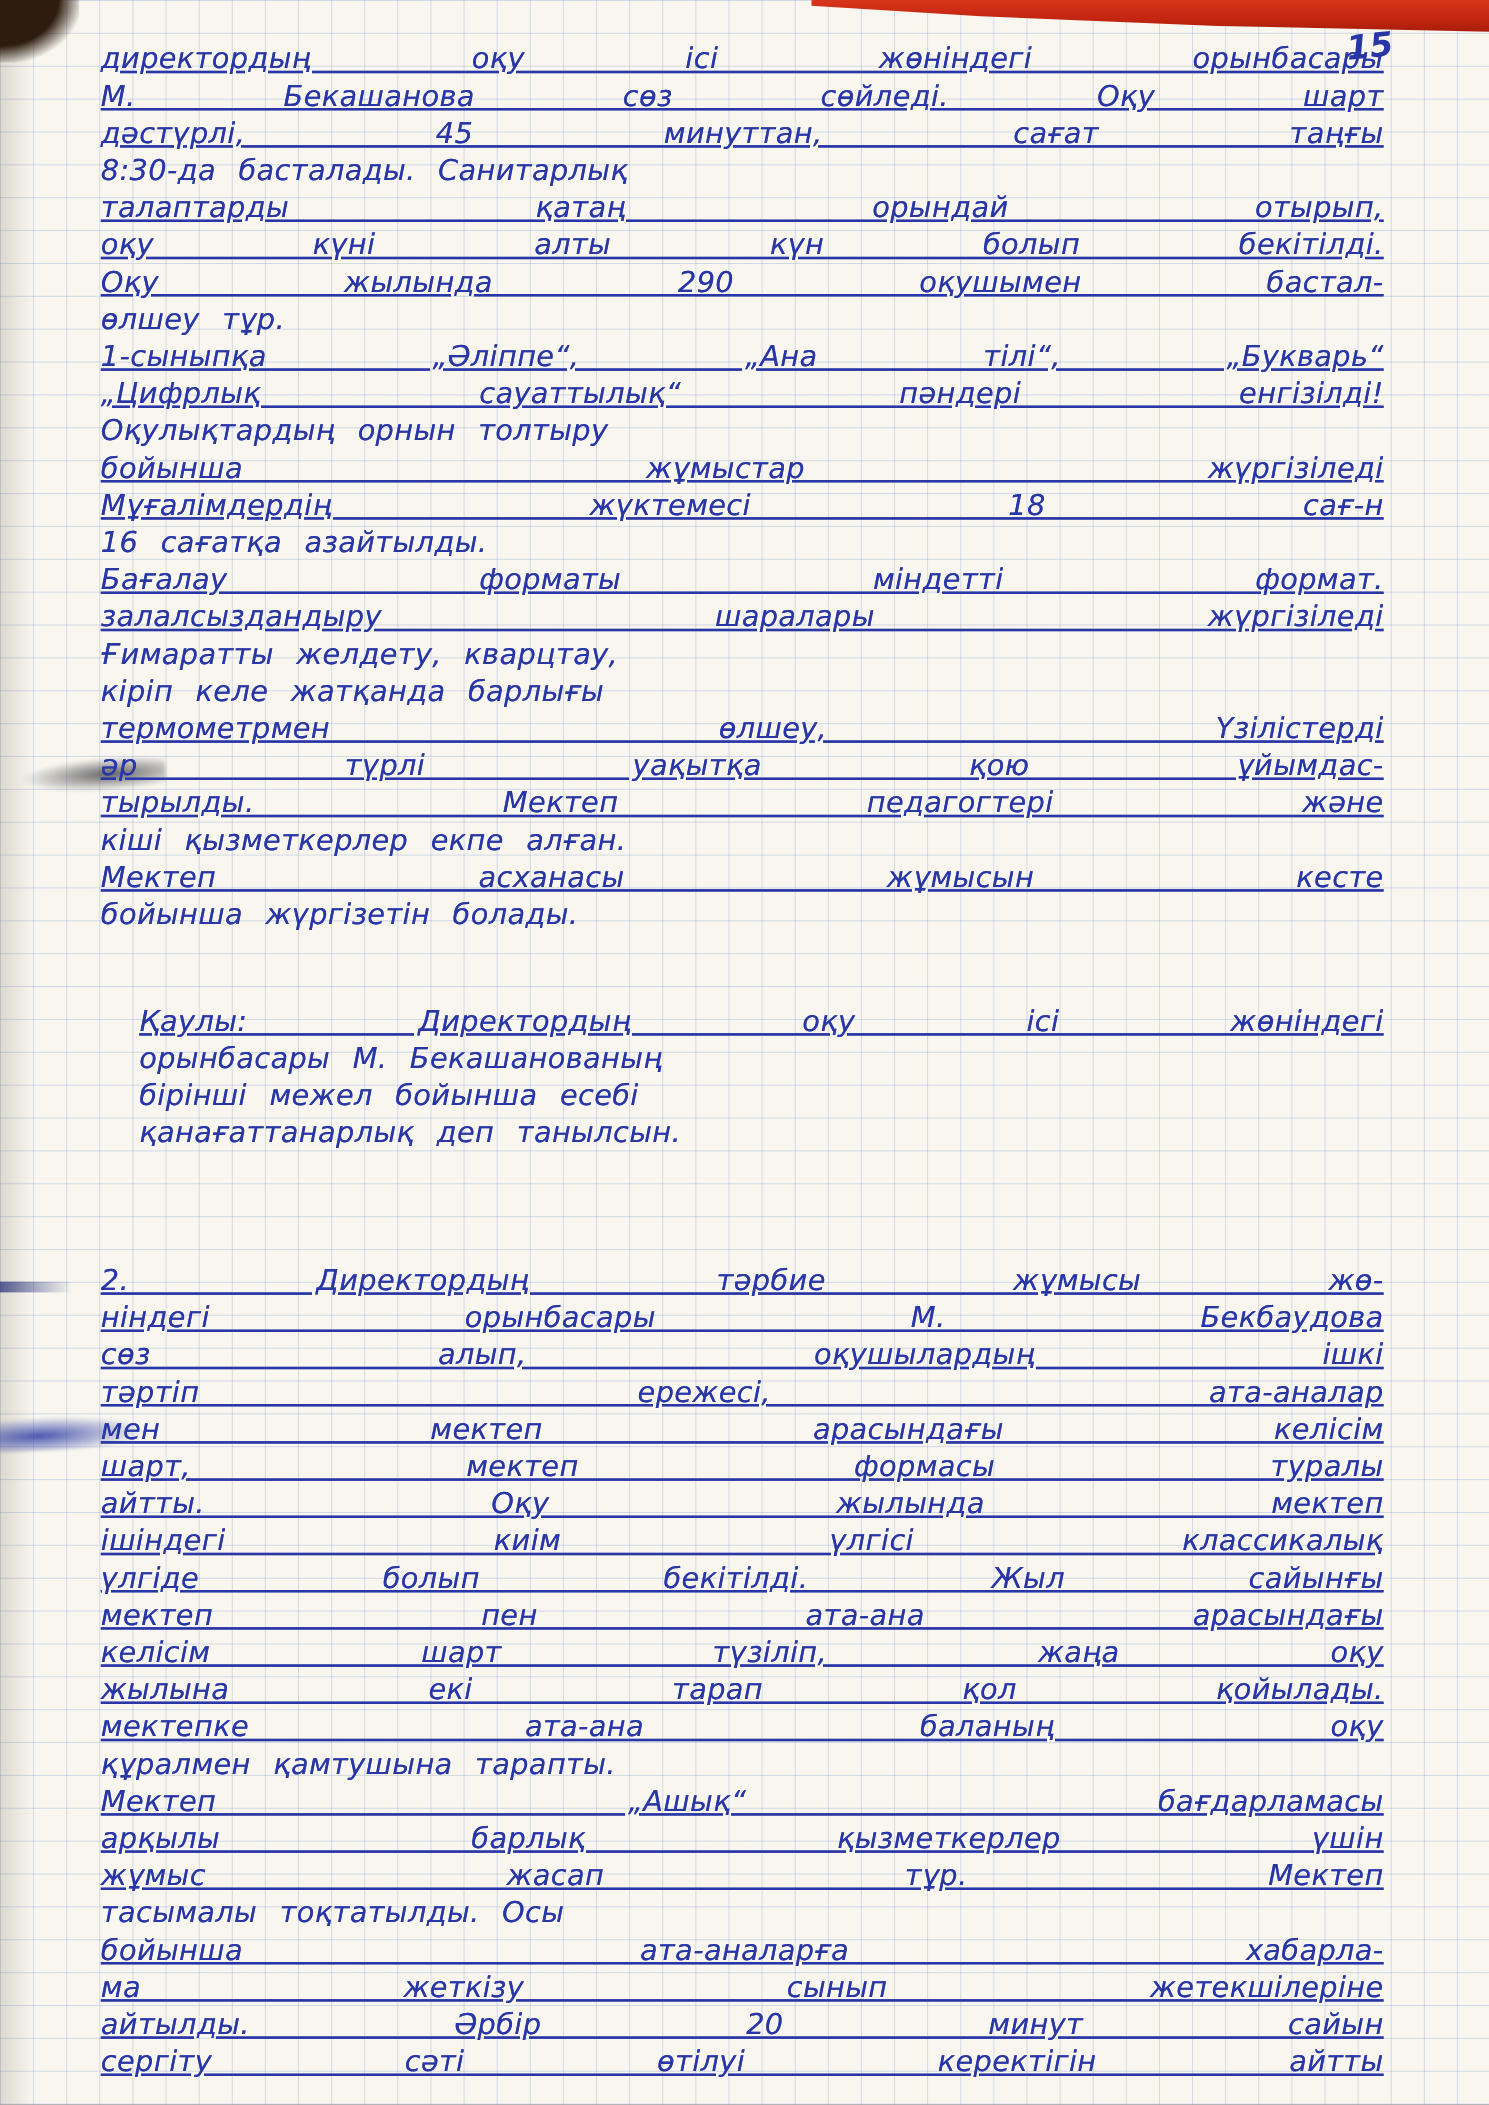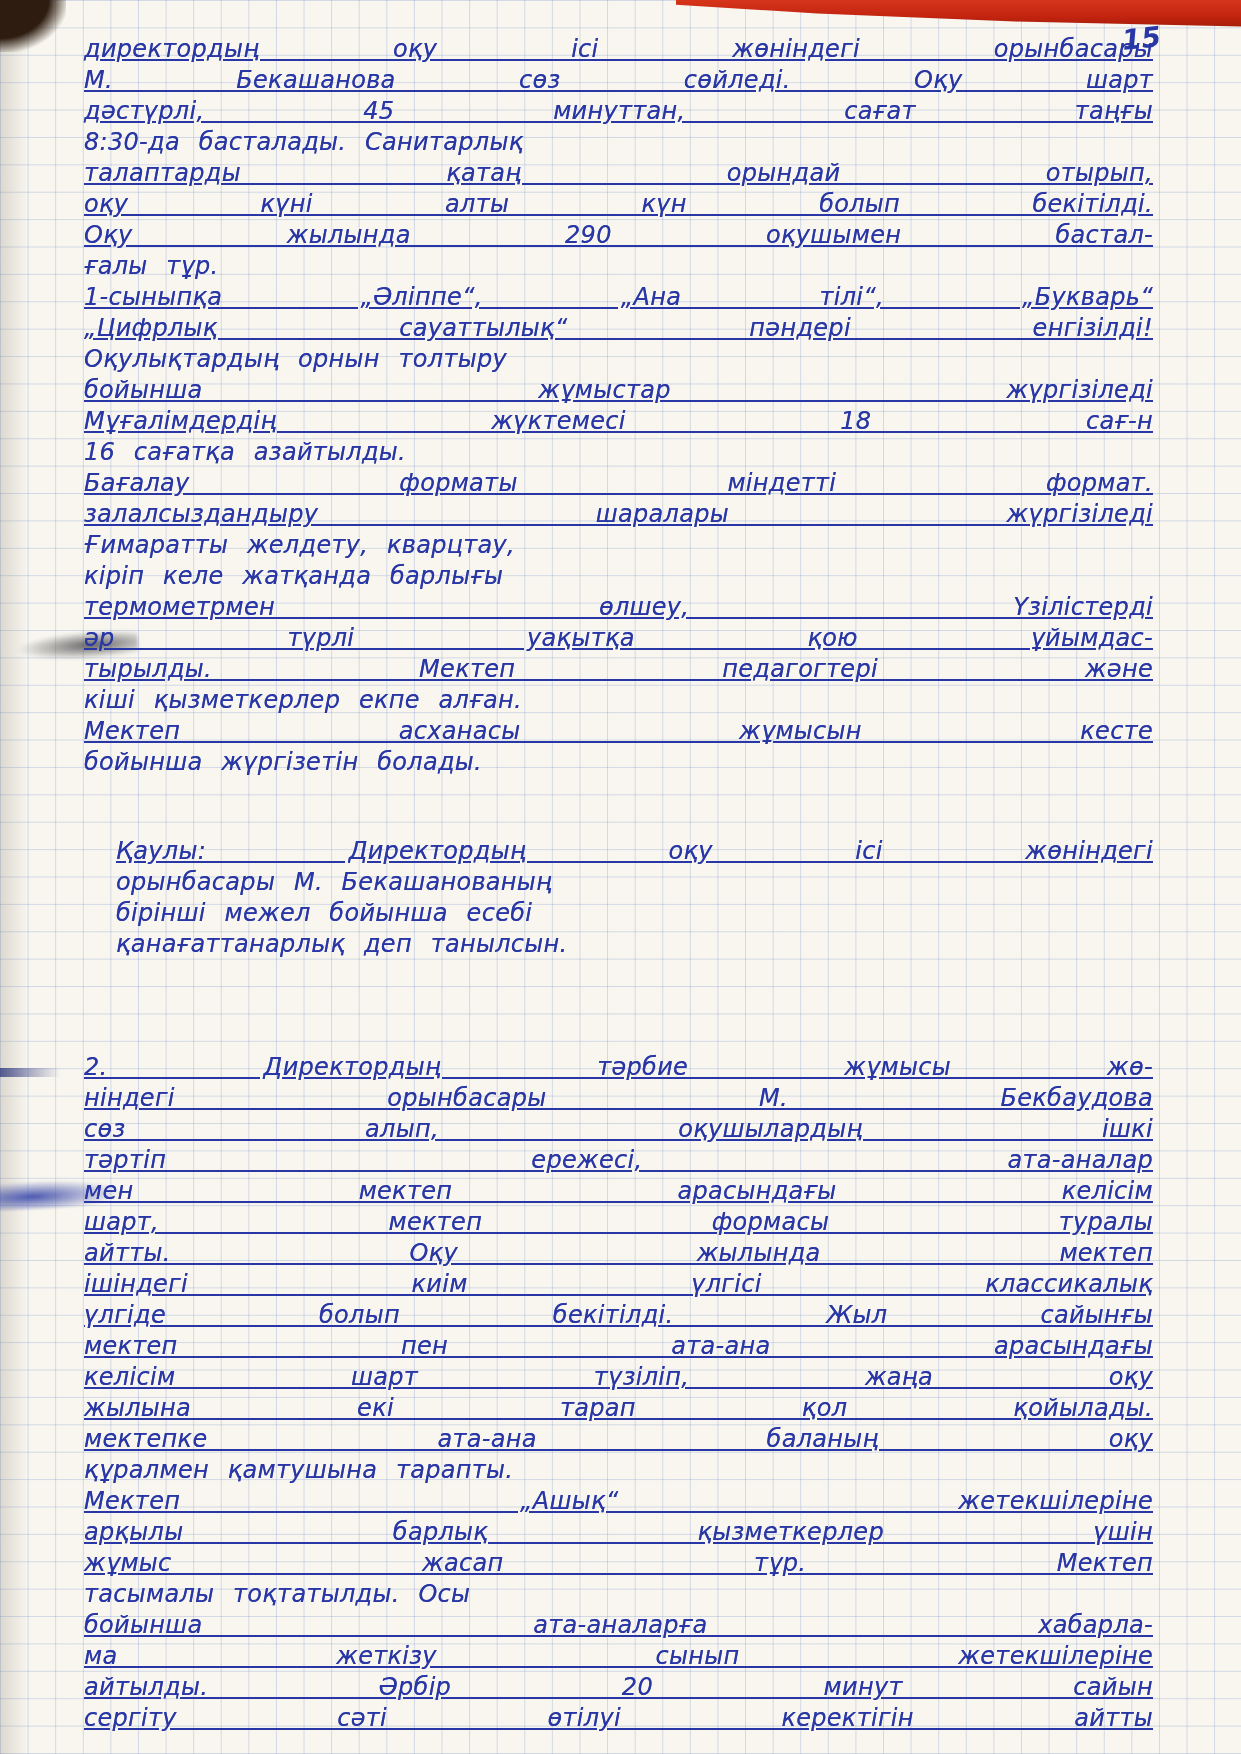--- a/index.html
+++ b/index.html
@@ -82,21 +82,21 @@
   <div class="page-number">15</div>
   <div class="text-area">
       <div class="block">
         <div class="line j">директордың оқу ісі жөніндегі орынбасары</div>
         <div class="line j">М. Бекашанова сөз сөйледі. Оқу шарт</div>
         <div class="line j">дәстүрлі, 45 минуттан, сағат таңғы</div>
         <div class="line">8:30-да басталады. Санитарлық</div>
         <div class="line j">талаптарды қатаң орындай отырып,</div>
         <div class="line j">оқу күні алты күн болып бекітілді.</div>
         <div class="line j">Оқу жылында 290 оқушымен бастал-</div>
-        <div class="line">ғалы тұр.</div>
+        <div class="line">өлшеу тұр.</div>
         <div class="line j">1-сыныпқа „Әліппе“, „Ана тілі“, „Букварь“</div>
         <div class="line j">„Цифрлық сауаттылық“ пәндері енгізілді!</div>
         <div class="line">Оқулықтардың орнын толтыру</div>
         <div class="line j">бойынша жұмыстар жүргізіледі</div>
         <div class="line j">Мұғалімдердің жүктемесі 18 сағ-н</div>
         <div class="line">16 сағатқа азайтылды.</div>
         <div class="line j">Бағалау форматы міндетті формат.</div>
         <div class="line j">залалсыздандыру шаралары жүргізіледі</div>
         <div class="line">Ғимаратты желдету, кварцтау,</div>
         <div class="line">кіріп келе жатқанда барлығы</div>
@@ -121,21 +121,21 @@
         <div class="line j">мен мектеп арасындағы келісім</div>
         <div class="line j">шарт, мектеп формасы туралы</div>
         <div class="line j">айтты. Оқу жылында мектеп</div>
         <div class="line j">ішіндегі киім үлгісі классикалық</div>
         <div class="line j">үлгіде болып бекітілді. Жыл сайынғы</div>
         <div class="line j">мектеп пен ата-ана арасындағы</div>
         <div class="line j">келісім шарт түзіліп, жаңа оқу</div>
         <div class="line j">жылына екі тарап қол қойылады.</div>
         <div class="line j">мектепке ата-ана баланың оқу</div>
         <div class="line">құралмен қамтушына тарапты.</div>
-        <div class="line j">Мектеп „Ашық“ жетекшілеріне</div>
+        <div class="line j">Мектеп „Ашық“ бағдарламасы</div>
         <div class="line j">арқылы барлық қызметкерлер үшін</div>
         <div class="line j">жұмыс жасап тұр. Мектеп</div>
         <div class="line">тасымалы тоқтатылды. Осы</div>
         <div class="line j">бойынша ата-аналарға хабарла-</div>
         <div class="line j">ма жеткізу сынып жетекшілеріне</div>
         <div class="line j">айтылды. Әрбір 20 минут сайын</div>
         <div class="line j">сергіту сәті өтілуі керектігін айтты</div>
       </div>
     </div>
 </div>

